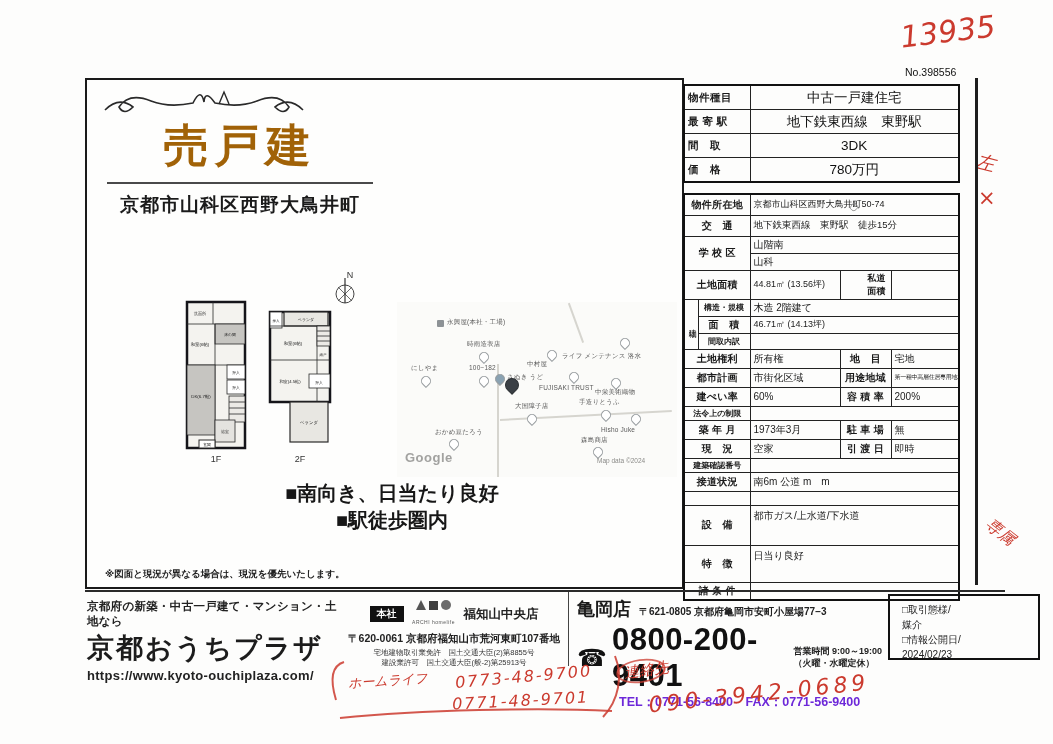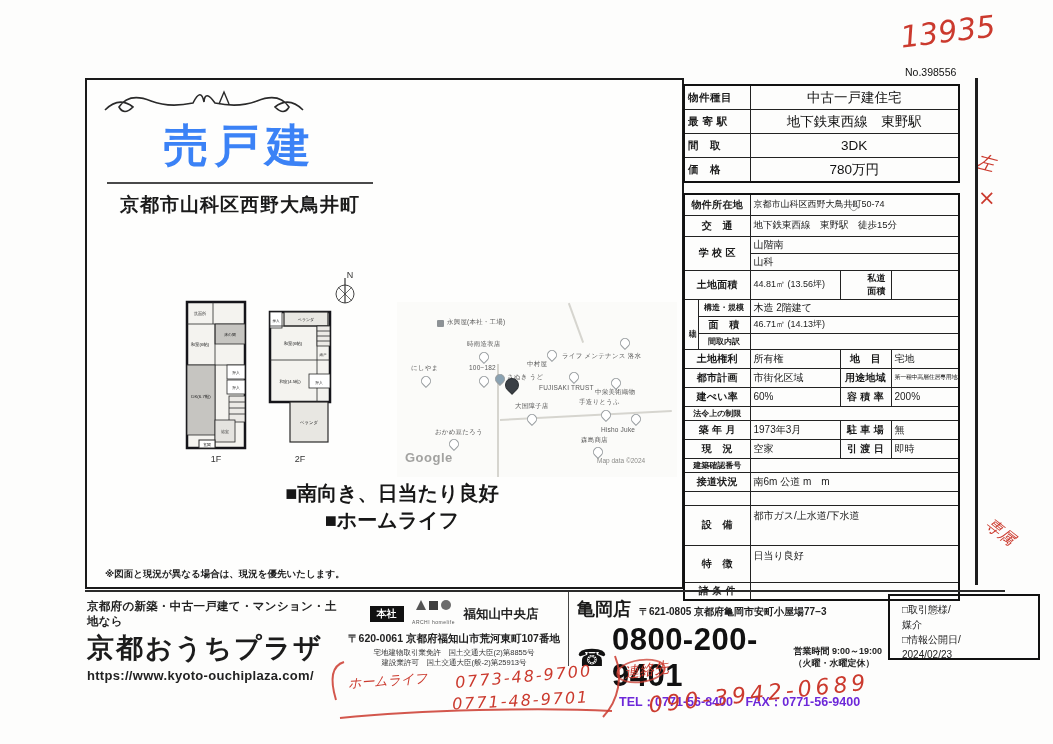--- a/index.html
+++ b/index.html
@@ -2,21 +2,21 @@
 <html><head>
 <meta charset="utf-8">
 <style>
   html,body{margin:0;padding:0;background:#e8e8e8;}
   .page{position:relative;width:1053px;height:744px;background:#fdfdfc;overflow:hidden;
         font-family:"Liberation Sans","DejaVu Sans",sans-serif;color:#1a1a1a;}
   
   .main-box{position:absolute;left:85px;top:78px;width:595px;height:507px;border:2.5px solid #1a1a1a;background:#fefefd;}
   .flourish{position:absolute;left:12px;top:8px;}
   .title-block{position:absolute;left:18px;top:36px;width:270px;text-align:center;}
-  .title{font-size:45px;font-weight:bold;letter-spacing:6px;color:#3b82f6;}
+  .title{font-size:45px;font-weight:bold;letter-spacing:6px;color:#a16207;}
   .title-rule{border-top:2px solid #4a4a4a;margin:6px 2px 8px 2px;}
   .subtitle{font-size:19px;font-weight:bold;letter-spacing:1px;color:#1b1b1b;}
   .floorplan{position:absolute;left:0;top:190px;}
   .fp-outline{fill:#f4f3ef;stroke:#15151a;stroke-width:2.5;}
   .fp-line{stroke:#2a2a2a;stroke-width:0.8;fill:none;}
   .fp-gray{fill:#c6c5c1;stroke:#2a2a2a;stroke-width:0.8;}
   .fp-light{fill:#e8e7e2;stroke:#2a2a2a;stroke-width:1.2;}
   .fp-txt{font-family:"Liberation Sans",sans-serif;fill:#222;text-anchor:middle;}
   .fp-floor{font-size:9px;fill:#333;text-anchor:middle;font-family:"Liberation Sans",sans-serif;}
   
@@ -228,21 +228,21 @@
           <span class="pin-label" style="left:0;top:0;">おかめ豆たろう</span>
           <span class="pin-dot" style="left:14px;top:11px;"></span>
         </div>
 
       <div class="google-logo" style="left:8px;top:148px;">Google</div>
       <div class="map-copy" style="left:200px;top:155px;">Map data ©2024</div>
     </div>
 
     <div class="highlights">
       <div>■南向き、日当たり良好</div>
-      <div>■ホームライフ</div>
+      <div>■駅徒歩圏内</div>
     </div>
 
     <div class="disclaimer">※図面と現況が異なる場合は、現況を優先いたします。</div>
   </div>
 
   <div class="doc-no">No.398556</div>
 
   <table class="summary-table">
     <colgroup>
         <col style="width:66px">

